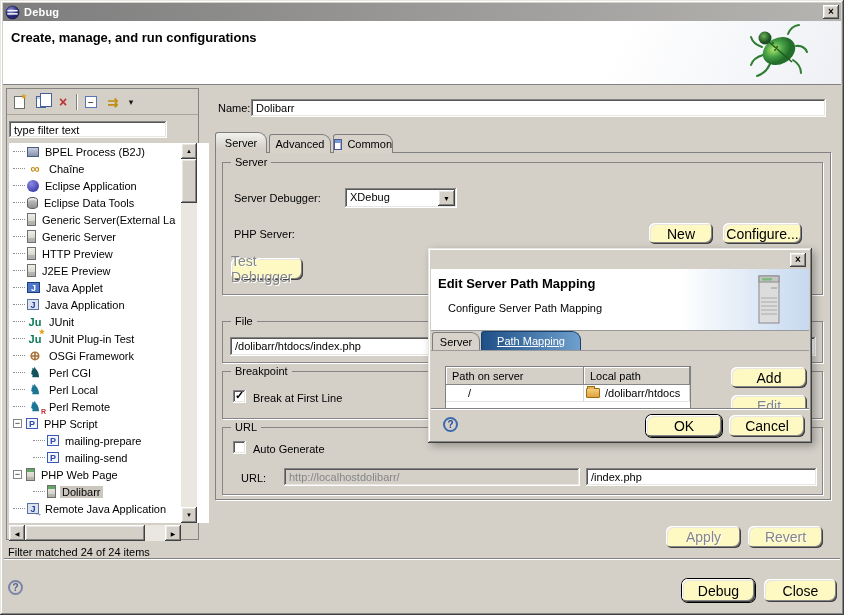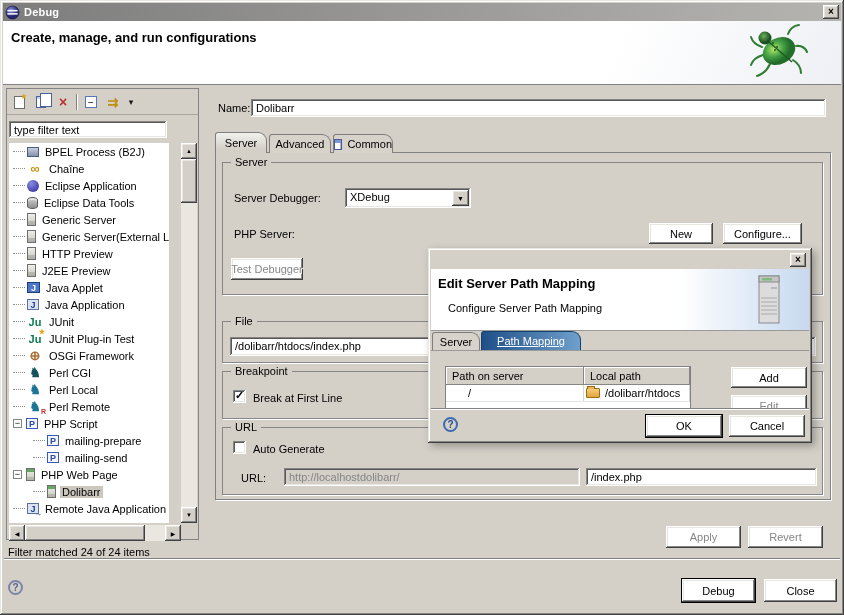--- a/index.html
+++ b/index.html
@@ -2,22 +2,22 @@
 <html><head>
 <meta charset="utf-8">
 <style>
   html,body{margin:0;padding:0;background:#555;}
   *{box-sizing:border-box;}
   .window{
     position:relative;width:844px;height:615px;background:#d4d0c8;
     font-family:"Liberation Sans",sans-serif;font-size:11px;color:#000;overflow:hidden;
     box-shadow:inset -1px -1px #404040,inset 1px 1px #e8e6e0,inset -2px -2px #868686,inset 2px 2px #fff;
   }
-  .btn{position:absolute;display:flex;align-items:center;justify-content:center;font-size:11px;background:#ffffff;
-       box-shadow:inset -1px -1px #404040,inset 1px 1px #fff,inset -2px -2px #868686,inset 2px 2px #e8e6e0;cursor:default;}
+  .btn{position:absolute;display:flex;align-items:center;justify-content:center;font-size:14px;background:#fef9c3;
+       box-shadow:inset -1px -1px #404040,inset 1px 1px #fff,inset -2px -2px #868686,inset 2px 2px #e8e6e0;cursor:default;border-radius:6px;}
   .btn.default{box-shadow:0 0 0 1px #000,inset -1px -1px #404040,inset 1px 1px #fff,inset -2px -2px #868686,inset 2px 2px #e8e6e0;}
   .btn.disabled{color:#868686;text-shadow:1px 1px 0 #fff;}
   .field{position:absolute;background:#fff;padding:3px 5px 0 5px;white-space:nowrap;overflow:hidden;
          box-shadow:inset -1px -1px #fff,inset 1px 1px #848484,inset -2px -2px #e8e6e0,inset 2px 2px #575757;}
   .field.disabledf{background:#d4d0c8;color:#868686;}
   .lbl{position:absolute;white-space:nowrap;}
   
   .titlebar{position:absolute;left:3px;top:3px;right:3px;height:18px;display:flex;align-items:center;padding:0 2px;
             background:linear-gradient(to right,#7d7d7d,#b6b4b1);}
   .titlebar .ttext{color:#fff;font-weight:bold;margin-left:4px;letter-spacing:.2px;}
@@ -36,21 +36,21 @@
   .ico-new{position:relative;width:11px;height:13px;background:#fff;border:1px solid #6e6e6e;}
   .ico-new::after{content:"★";position:absolute;top:-5px;right:-4px;font-size:8px;color:#d8a018;}
   .ico-dup{position:relative;width:10px;height:12px;background:#fff;border:1px solid #47619c;box-shadow:inset 0 2px 0 #c8d4ea;}
   .ico-dup::before{content:"";position:absolute;left:3px;top:-4px;width:10px;height:12px;background:#fff;border:1px solid #47619c;}
   .ico-del{color:#bc2f2f;font-weight:bold;font-size:14px;}
   .ico-collapse{width:12px;height:12px;background:#fff;border:1px solid #5778b4;display:flex;align-items:center;justify-content:center;font-size:10px;}
   .ico-filter{color:#c08f12;font-weight:bold;font-size:13px;}
   .ico-chevron{font-size:9px;color:#1a1a1a;}
   .tbsep{position:absolute;left:69px;top:5px;width:2px;height:16px;border-left:1px solid #808080;border-right:1px solid #fff;}
   .filterbox{position:absolute;left:2px;top:32px;width:158px;height:17px;}
-  .tree{position:absolute;left:2px;top:54px;width:160px;height:380px;background:#fff;overflow:hidden;}
+  .tree{position:absolute;left:2px;top:54px;width:200px;height:380px;background:#fff;overflow:hidden;}
   .trow{height:17px;display:flex;align-items:center;padding-left:4px;white-space:nowrap;}
   .indent{width:20px;flex:none;}
   .dots{width:12px;flex:none;border-top:1px dotted #8f8f8f;margin-right:2px;}
   .expander{width:9px;height:9px;flex:none;background:#fff;border:1px solid #848484;font-size:9px;line-height:7px;text-align:center;margin-right:4px;}
   .ticon{width:16px;height:13px;flex:none;margin-right:4px;display:flex;align-items:center;justify-content:center;font-weight:bold;}
   .tlabel{padding:0 2px;}
   .trow.sel .tlabel{background:#cbc7bf;}
   .i-bpel-process{width:12px;height:10px;background:linear-gradient(#c7cfdf,#8492ad);border:1px solid #4c5c7c;}
   .i-chain{color:#c49018;font-size:13px;}
   .i-eclipse-app{width:12px;height:12px;border-radius:50%;background:radial-gradient(circle at 35% 30%,#8a8ae2,#26269a);}
@@ -211,26 +211,26 @@
           <span class="tlabel">Eclipse Application</span>
         </div>
         <div class="trow">
           <span class="dots"></span>
           <span class="ticon i-database"></span>
           <span class="tlabel">Eclipse Data Tools</span>
         </div>
         <div class="trow">
           <span class="dots"></span>
           <span class="ticon i-server"></span>
+          <span class="tlabel">Generic Server(External La</span>
+        </div>
+        <div class="trow">
+          <span class="dots"></span>
+          <span class="ticon i-server"></span>
           <span class="tlabel">Generic Server</span>
-        </div>
-        <div class="trow">
-          <span class="dots"></span>
-          <span class="ticon i-server"></span>
-          <span class="tlabel">Generic Server(External La</span>
         </div>
         <div class="trow">
           <span class="dots"></span>
           <span class="ticon i-server"></span>
           <span class="tlabel">HTTP Preview</span>
         </div>
         <div class="trow">
           <span class="dots"></span>
           <span class="ticon i-server"></span>
           <span class="tlabel">J2EE Preview</span>
@@ -334,21 +334,21 @@
   </div>
   <div class="tab" style="left:333px;top:134px;width:60px;height:19px;">
     <span class="common-ico"></span>
     <span>Common</span>
   </div>
   <div class="tabpanel"></div>
 
   <div class="group" style="left:222px;top:162px;width:601px;height:133px;">
     <span class="grouplabel">Server</span>
     <span class="lbl" style="left:11px;top:29px;">Server Debugger:</span>
-    <div class="combo" style="left:122px;top:25px;width:126px;height:20px;">
+    <div class="combo" style="left:122px;top:25px;width:112px;height:20px;">
       <span class="val">XDebug</span>
       <span class="drop">▼</span>
     </div>
     <span class="lbl" style="left:11px;top:65px;">PHP Server:</span>
     <div class="btn" style="left:426px;top:60px;width:64px;height:21px;">New</div>
     <div class="btn" style="left:500px;top:60px;width:79px;height:21px;">Configure...</div>
     <div class="btn disabled" style="left:8px;top:95px;width:72px;height:22px;">Test Debugger</div>
   </div>
 
   <div class="group" style="left:222px;top:321px;width:601px;height:42px;">

